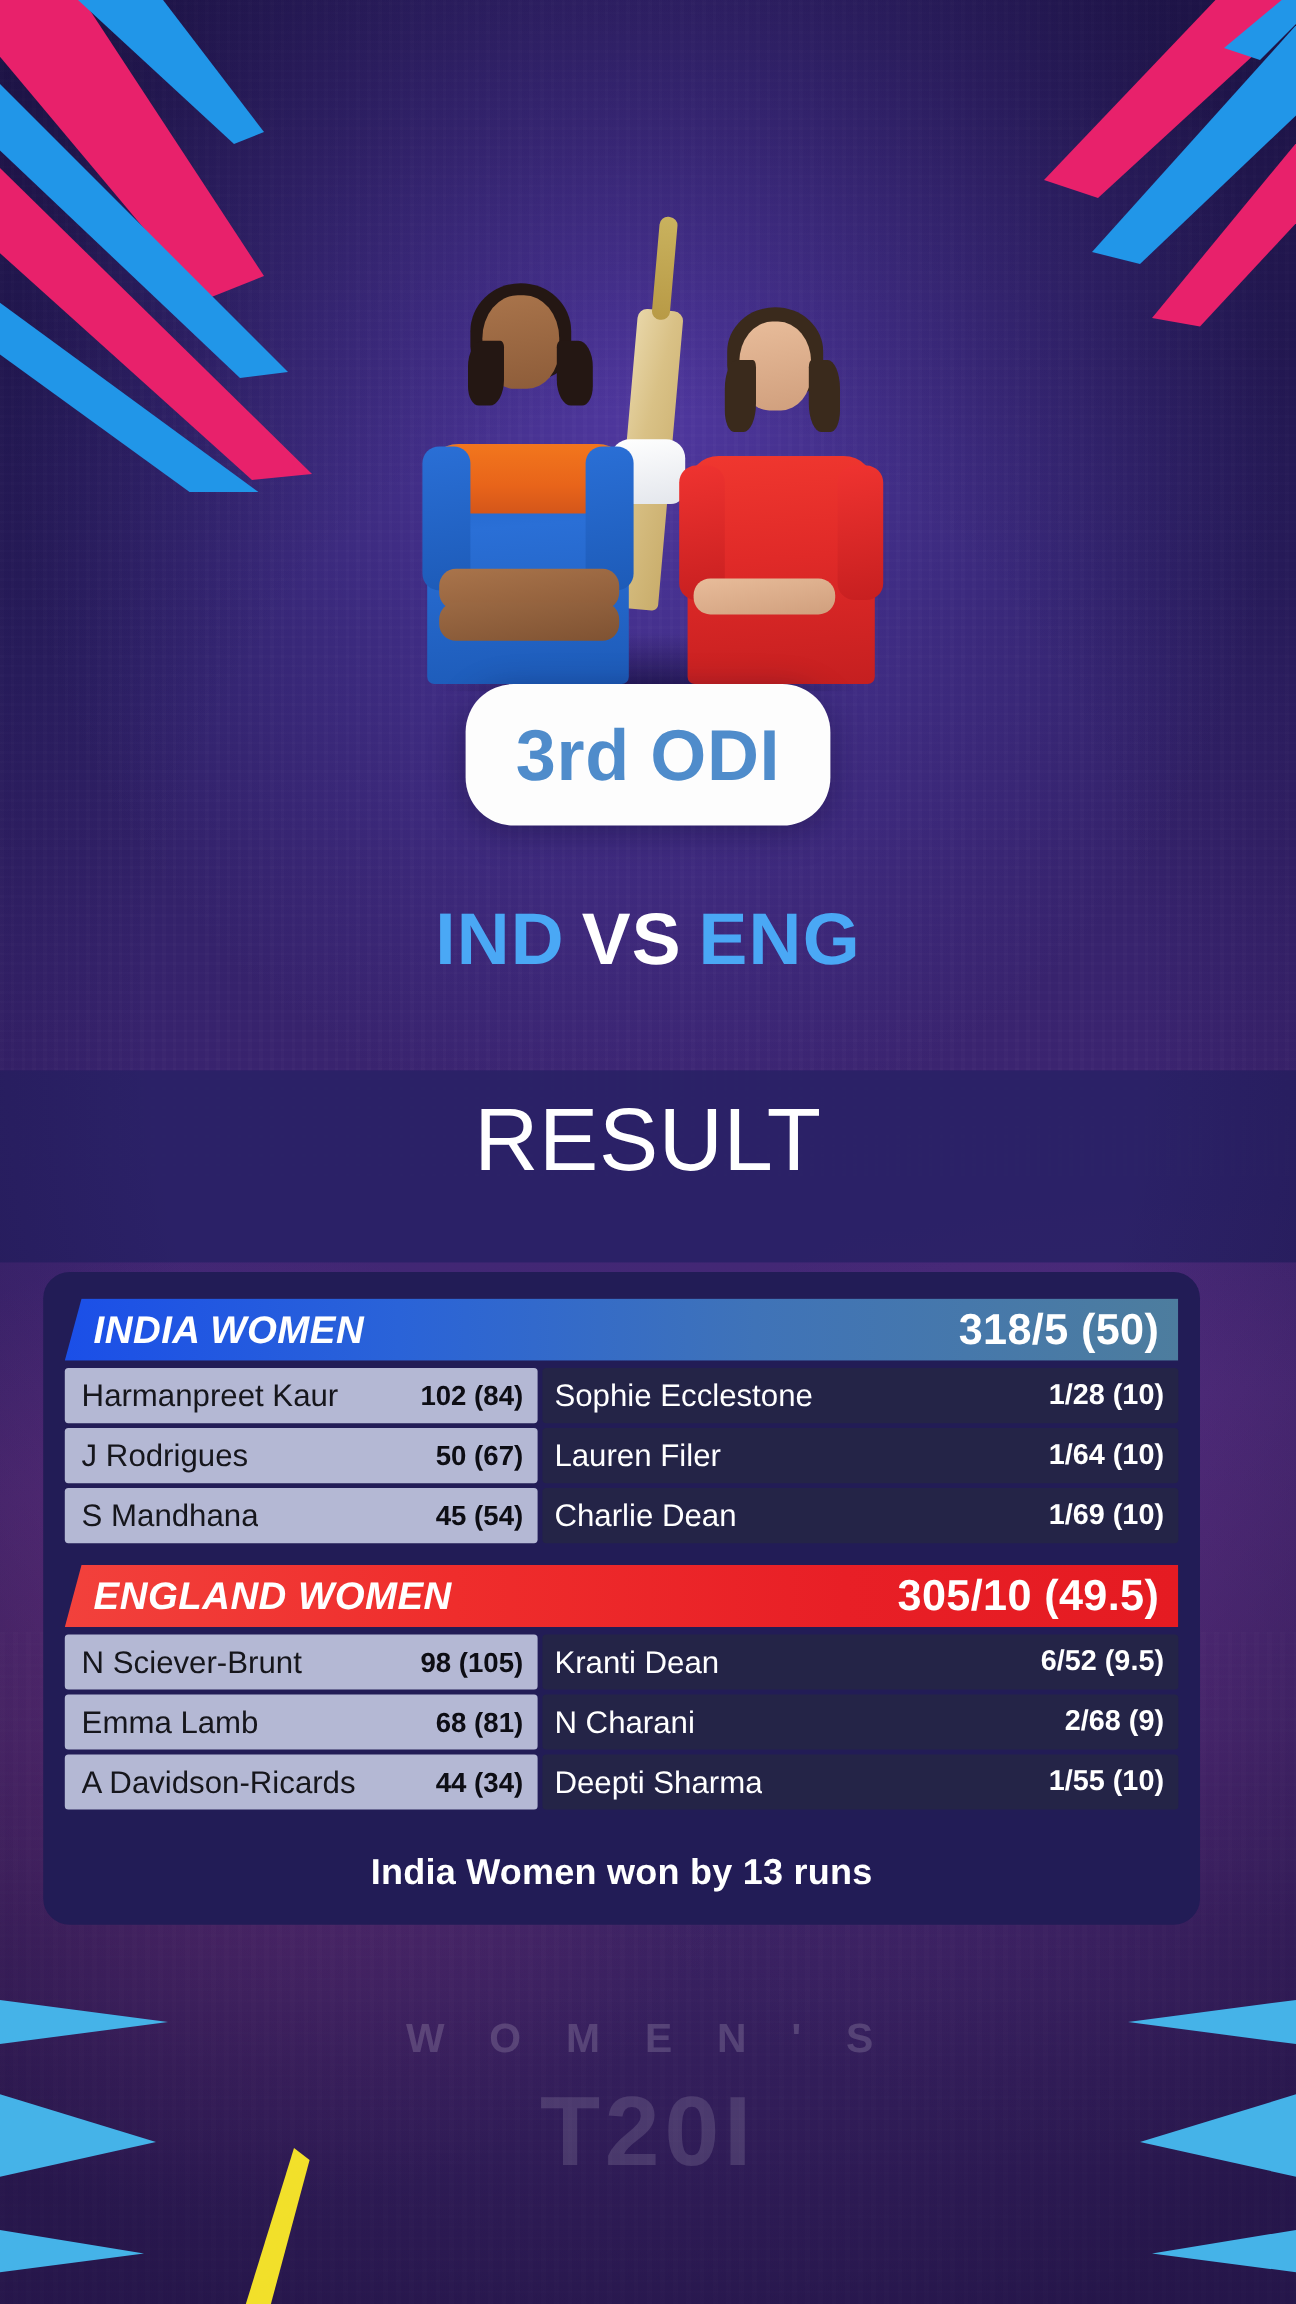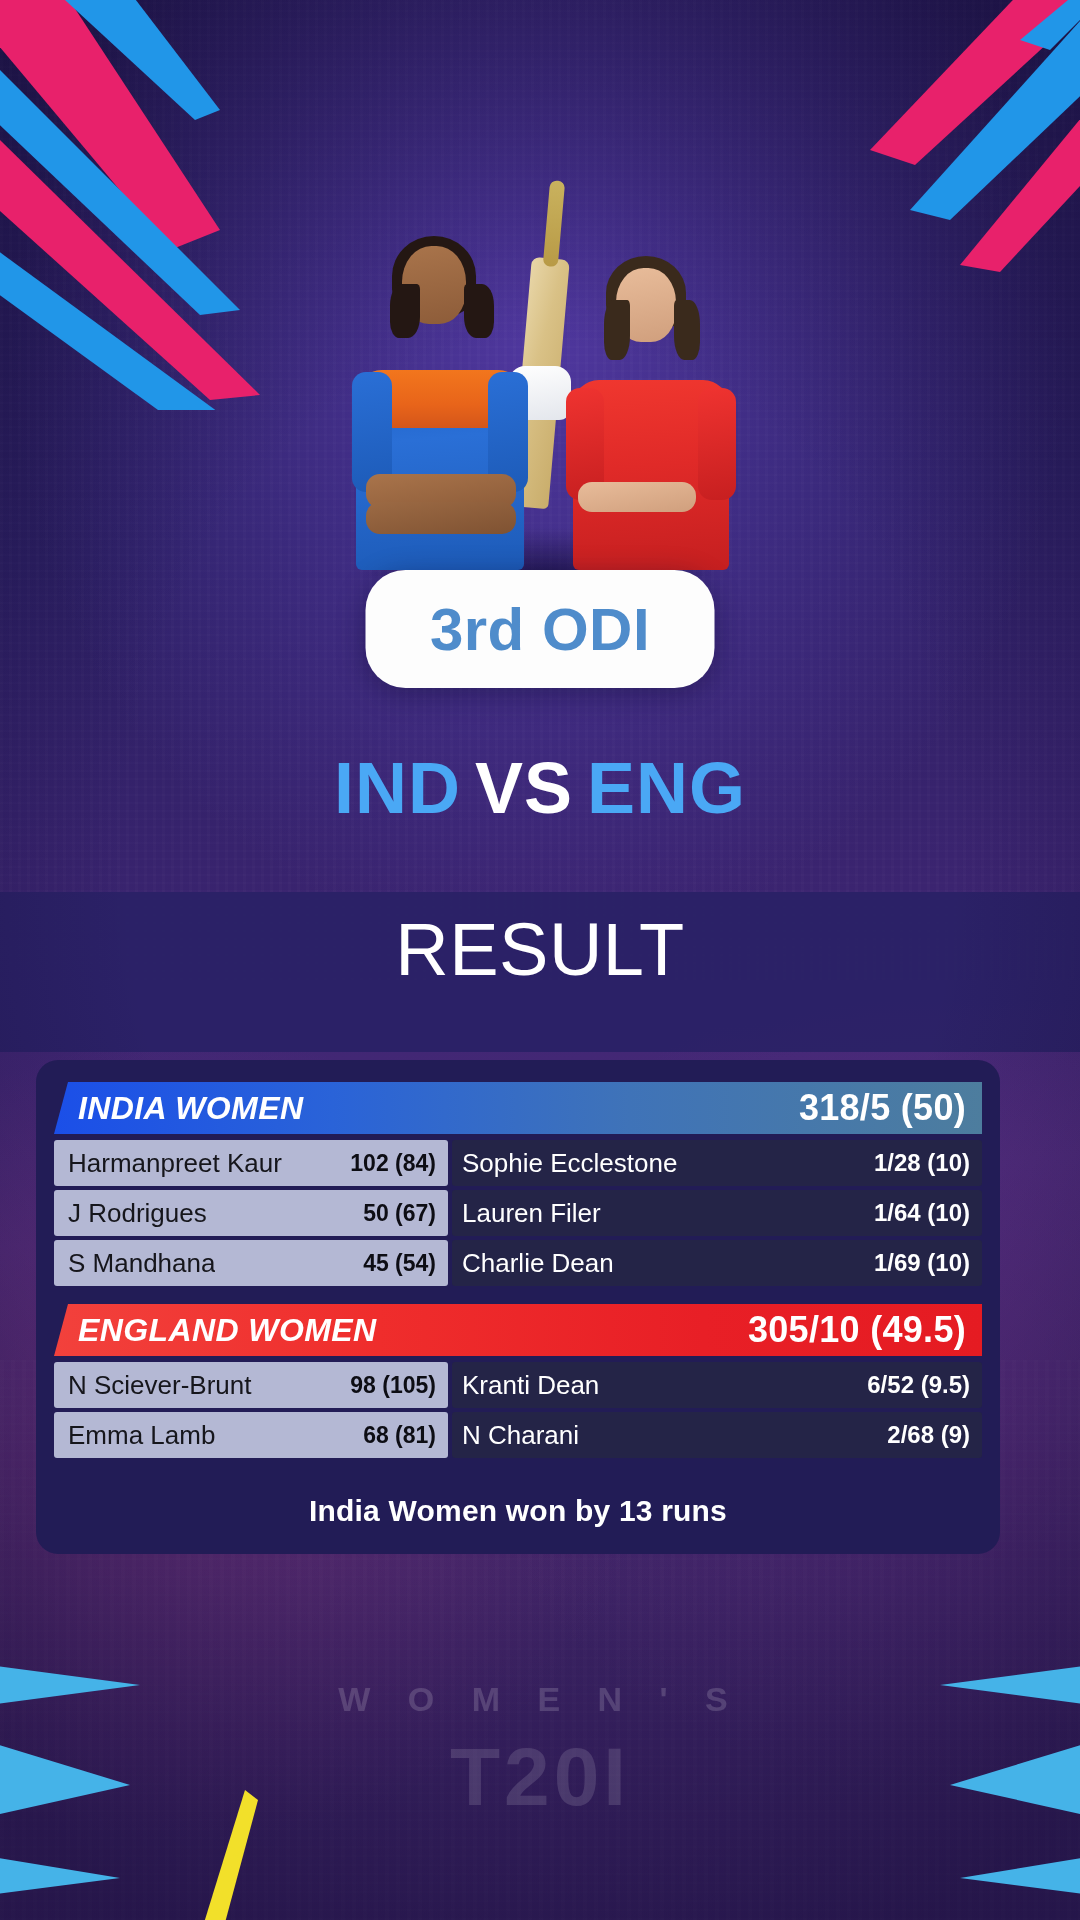--- a/index.html
+++ b/index.html
@@ -85,33 +85,33 @@
   .glove{
     position:absolute;left:50%;transform:translateX(-50%);
     bottom:150px;width:62px;height:54px;
     background:linear-gradient(170deg,#fff 0%,#e3e6ec 100%);
     border-radius:16px 16px 12px 12px;
   }
 
   
   .odi-pill{
     position:absolute;left:50%;transform:translateX(-50%);
-    top:570px;width:349px;height:118px;
+    top:570px;width:304px;height:118px;
     background:#fdfdfd;border-radius:40px;
     display:flex;align-items:center;justify-content:center;
     box-shadow:0 6px 28px rgba(10,5,40,.35);
   }
   .odi-pill span{
     font-size:60px;font-weight:bold;color:#4f8ccb;letter-spacing:.5px;
   }
 
   
   .vs-row{
     position:absolute;left:0;right:0;top:752px;
-    text-align:center;font-size:72px;font-weight:bold;letter-spacing:1px;
+    text-align:center;font-size:61px;font-weight:bold;letter-spacing:1px;
     line-height:1;
   }
   .vs-row .t-a,.vs-row .t-b{color:#4aa8f5;}
   .vs-row .t-vs{color:#ffffff;margin:0 14px;}
 
   
   .result-title{
     position:absolute;left:0;right:0;top:906px;
     text-align:center;color:#fff;font-size:74px;font-weight:normal;
     letter-spacing:.5px;line-height:1.2;
@@ -319,20 +319,30 @@
       <div class="row">
         <div class="bat-cell">
           <span class="bat-name">Emma Lamb</span>
           <span class="bat-fig">68 (81)</span>
         </div>
         <div class="bowl-cell">
           <span class="bowl-name">N Charani</span>
           <span class="bowl-fig">2/68 (9)</span>
         </div>
       </div>
+      <div class="row">
+        <div class="bat-cell">
+          <span class="bat-name">A Davidson-Ricards</span>
+          <span class="bat-fig">44 (34)</span>
+        </div>
+        <div class="bowl-cell">
+          <span class="bowl-name">Deepti Sharma</span>
+          <span class="bowl-fig">1/55 (10)</span>
+        </div>
+      </div>
     </div>
   </div>
 
   <div class="verdict">India Women won by 13 runs</div>
 </div>
 
 <div class="watermark">W O M E N ' S</div>
 <div class="watermark2">T20I</div>
 
 </body></html>

